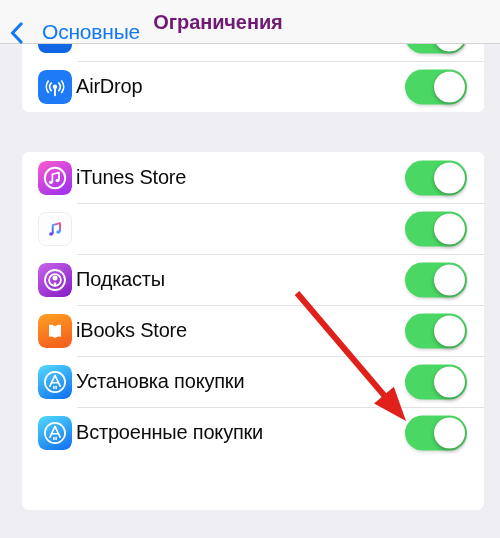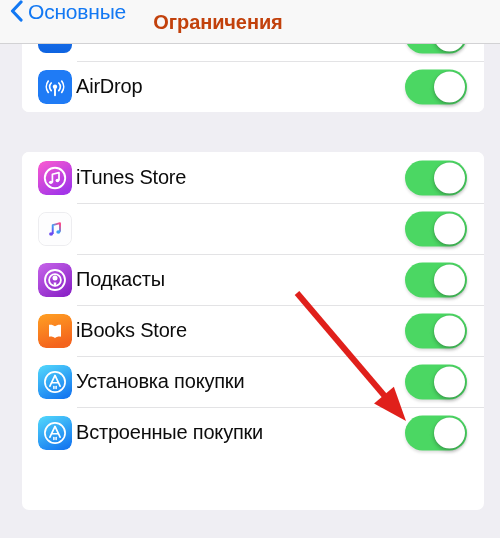--- a/index.html
+++ b/index.html
@@ -19,34 +19,34 @@
   
   .navbar {
     position: absolute; top: 0; left: 0;
     width: 500px; height: 44px;
     background: #f8f8f8;
     border-bottom: 1px solid #d2d2d4;
     z-index: 30;
   }
   .back-btn {
     position: absolute; left: 10px; top: 0; height: 44px;
-    display: flex; align-items: flex-start; gap: 5px;
+    display: flex; align-items: flex-end; gap: 19px;
     cursor: pointer;
   }
   .chev {
     width: 13px; height: 22px; display:block;
   }
   .back-label {
     color: #1278f3; font-size: 21px; letter-spacing: -0.2px;
     white-space: nowrap;
   }
   .nav-title {
     position: absolute; left: 0; top: 0; width: 436px; height: 44px;
     display: flex; align-items: center; justify-content: center;
-    font-size: 20px; font-weight: bold; color: #c2410c;
+    font-size: 20px; font-weight: bold; color: #701a75;
     letter-spacing: -0.1px;
   }
 
   
   .card {
     position: absolute;
     left: 22px; width: 462px;
     background: #ffffff;
     border-radius: 7px;
     overflow: hidden;

